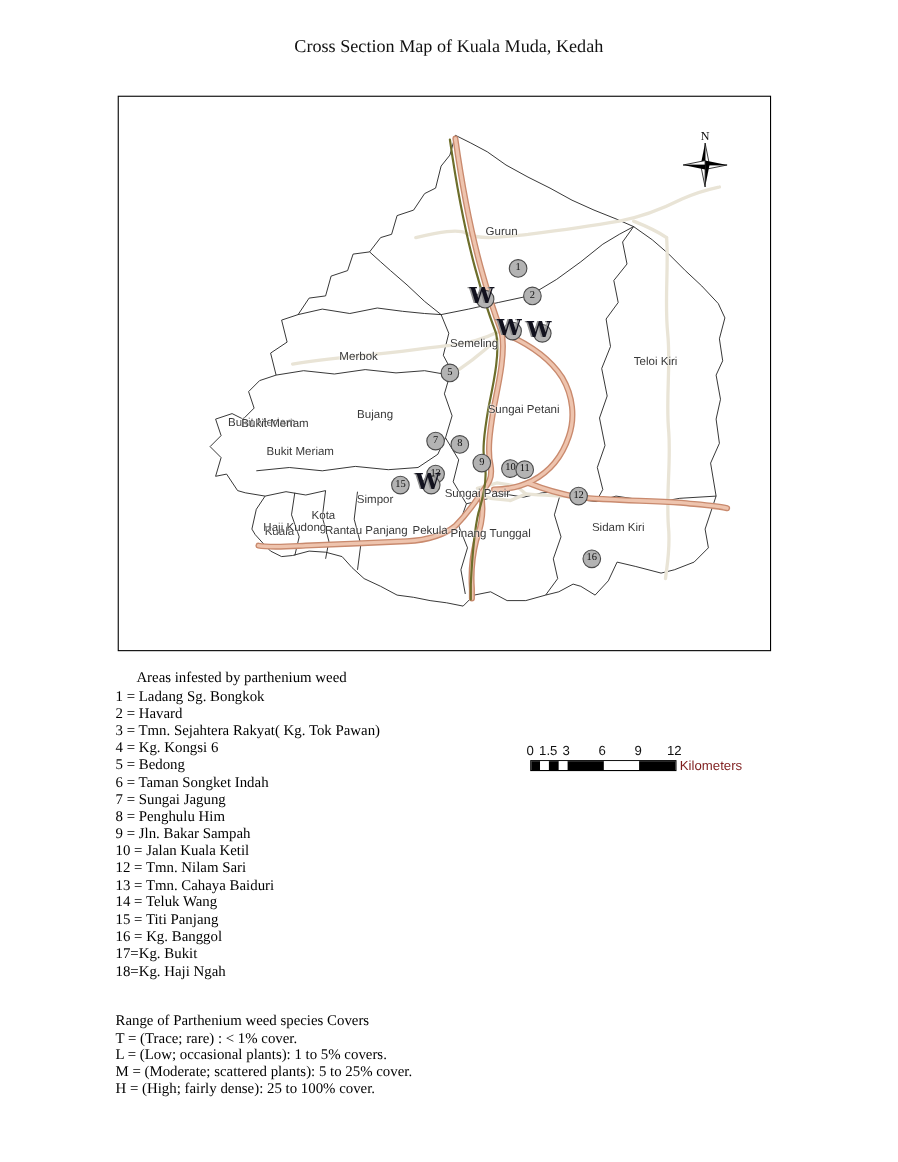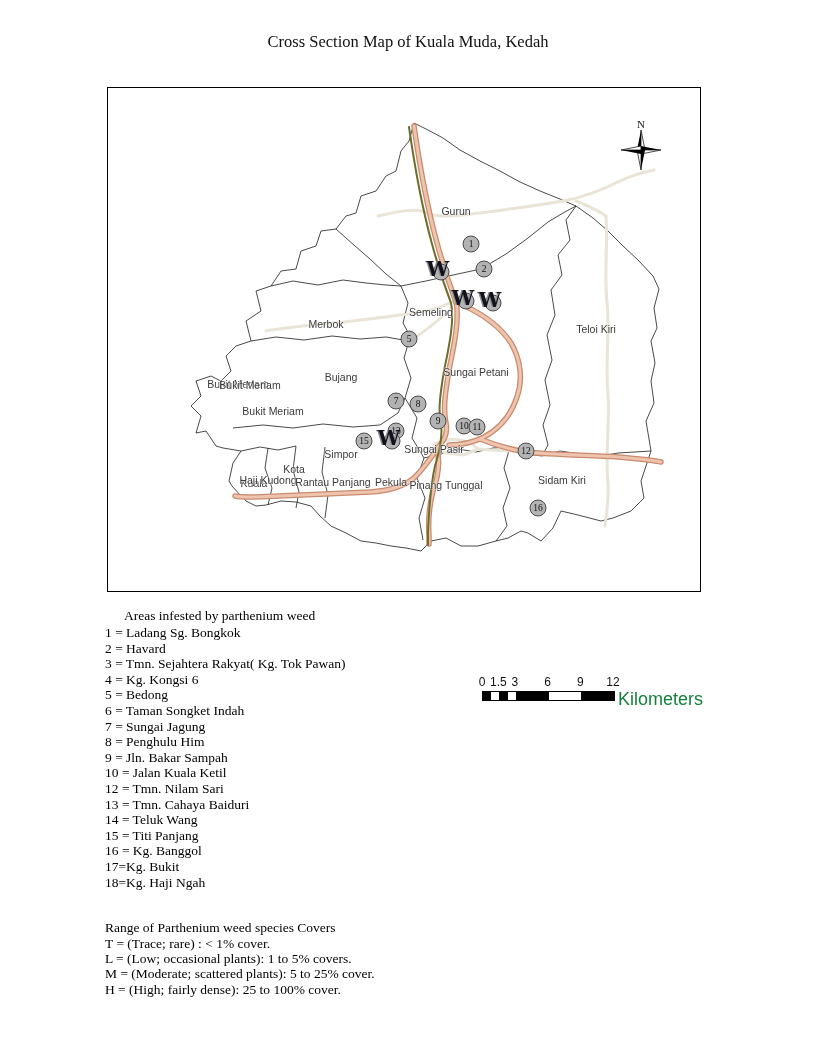--- a/index.html
+++ b/index.html
@@ -36,21 +36,21 @@
   .legend-items{position:absolute;left:105px;top:625px;font-size:13.5px;line-height:15.6px;font-family:Liberation Serif, serif;}
   
   .sb-ticks{position:absolute;left:482px;top:675px;width:131px;height:14px;
             font-family:"Liberation Sans",sans-serif;font-size:12px;color:#111;}
   .sb-ticks span{position:absolute;transform:translateX(-50%);top:0;}
   .sb-bar{position:absolute;left:482px;top:691px;width:131px;height:8px;border:1px solid #000;
           display:flex;box-sizing:content-box;}
   .sb-bar .seg{height:100%;}
   .seg.k{background:#000;} .seg.w{background:#fff;}
   .sb-unit{position:absolute;left:618px;top:689px;font-family:"Liberation Sans",sans-serif;
-           font-size:18px;color:#15803d;}
+           font-size:12px;color:#7f1d1d;}
   
   .covers-heading{position:absolute;left:105px;top:920px;font-size:13.5px;}
   .covers-items{position:absolute;left:105px;top:936px;font-size:13.5px;line-height:15.2px;}
 </style>
 </head>
 <body>
 
 <div class="title">Cross Section Map of Kuala Muda, Kedah</div>
 
 <div class="map-frame">

